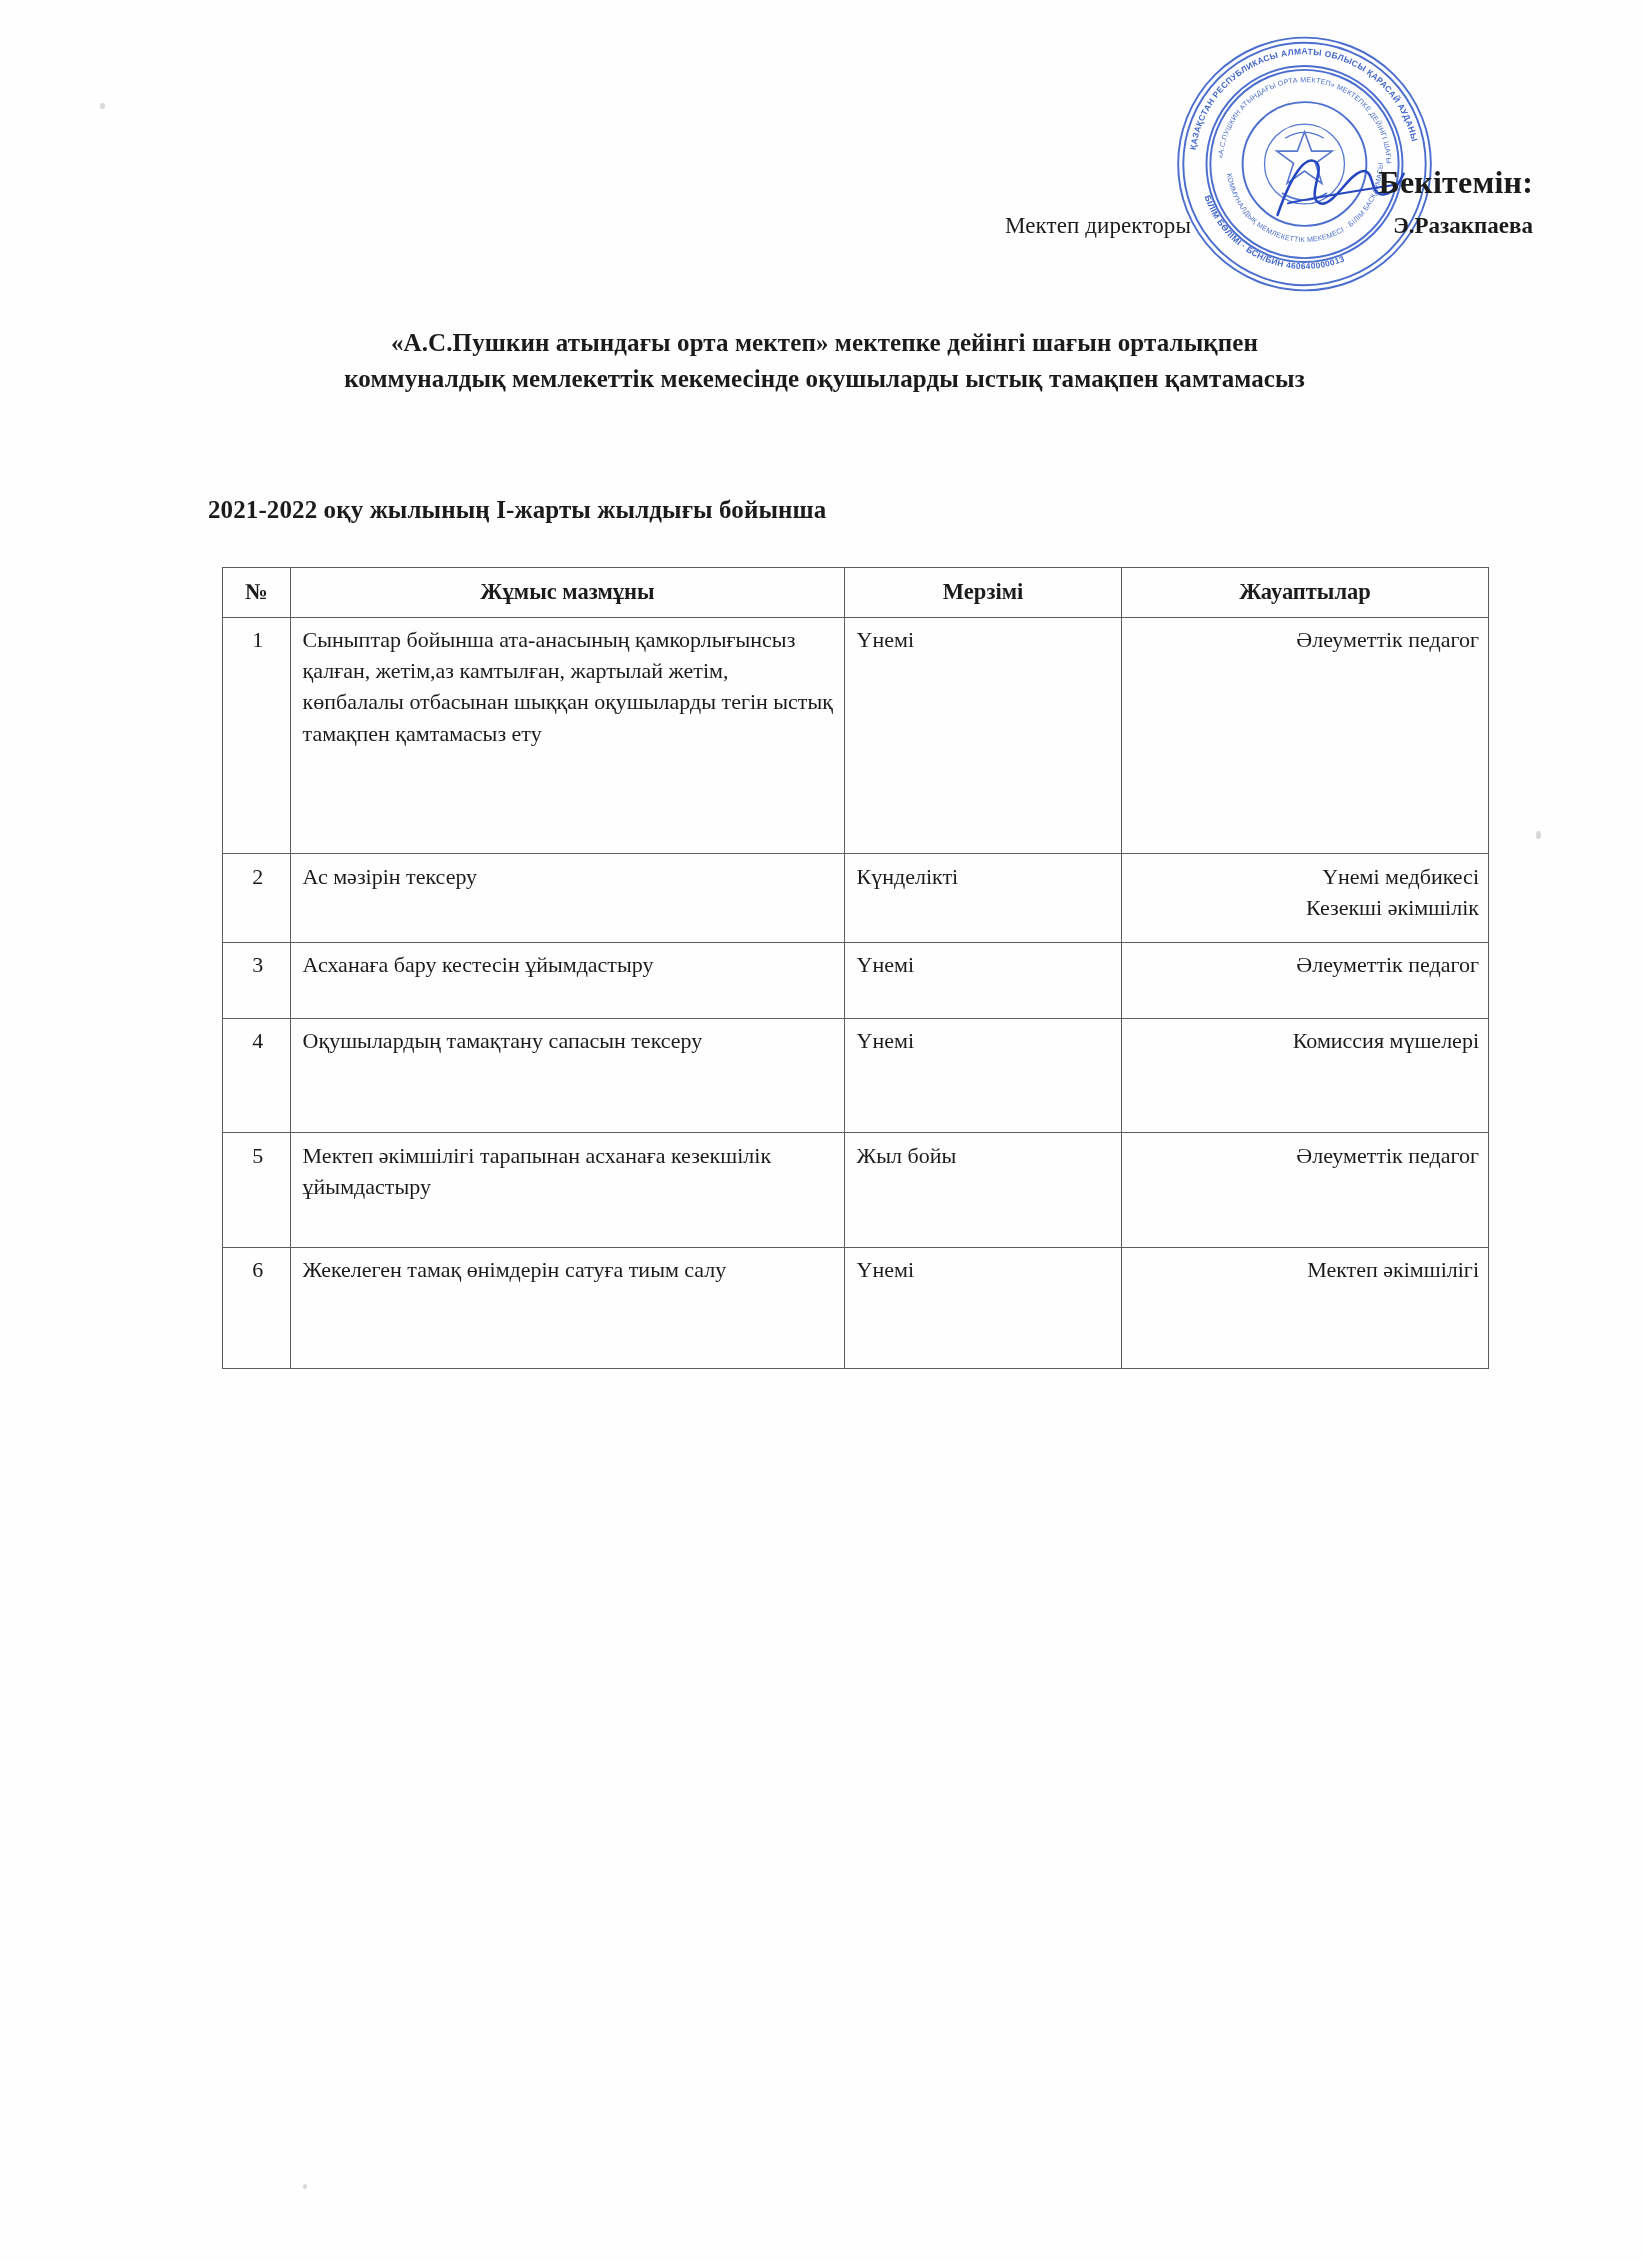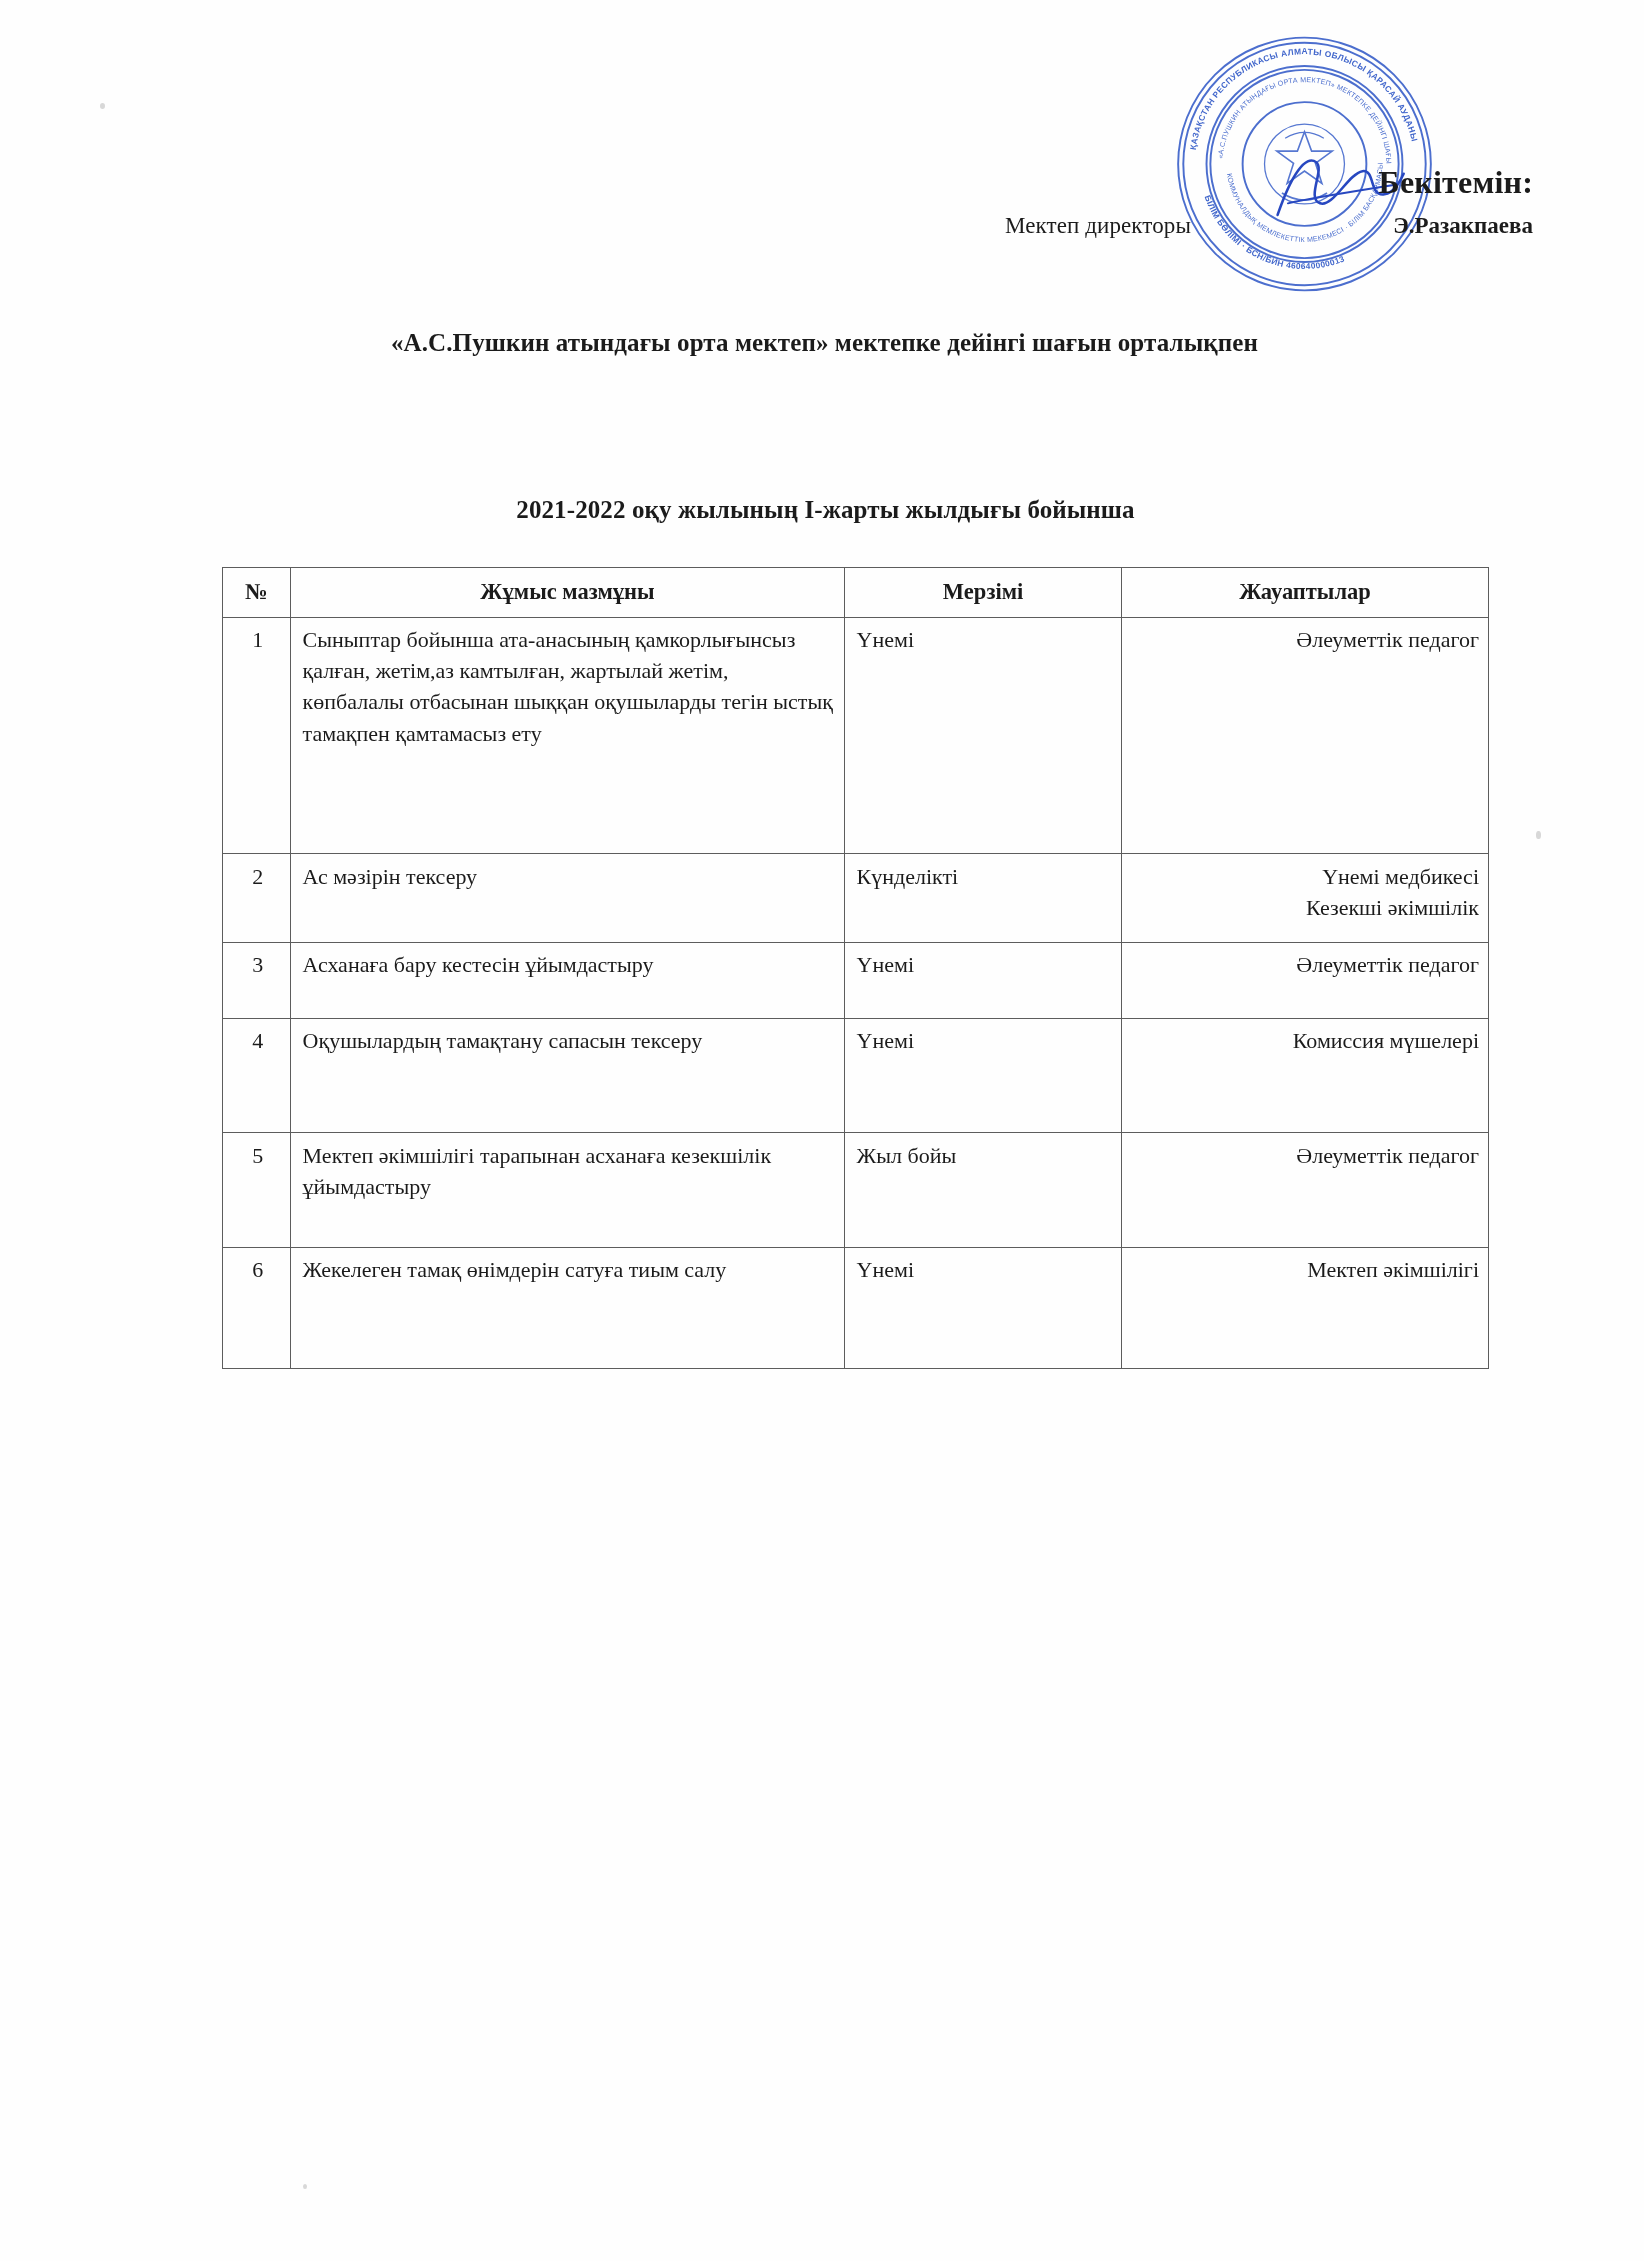--- a/index.html
+++ b/index.html
@@ -77,23 +77,22 @@
     width: 1263px;
     text-align: center;
     font-weight: bold;
     font-size: 25px;
     line-height: 1.42;
     letter-spacing: 0.1px;
   }
   .doc-subheading {
     position: absolute;
     top: 496px;
-    left: 194px;
+    left: 208px;
     width: 1263px;
-    text-align: center;
     font-weight: bold;
     font-size: 25px;
     letter-spacing: 0.1px;
   }
 
   
   .tbl-wrap {
     position: absolute;
     top: 567px;
     left: 222px;
@@ -199,20 +198,21 @@
   <div class="approve-block">
     <div class="approve-title">Бекітемін:</div>
     <div class="approve-line">
       <span class="role">Мектеп директоры</span>
       <span class="name">Э.Разакпаева</span>
     </div>
   </div>
 
   <div class="doc-heading">
     <div>«А.С.Пушкин атындағы орта мектеп» мектепке дейінгі шағын орталықпен</div>
+    <div>коммуналдық мемлекеттік мекемесінде оқушыларды ыстық тамақпен қамтамасыз</div>
   </div>
 
   <div class="doc-subheading">2021-2022  оқу жылының  I-жарты жылдығы бойынша</div>
 
   <div class="tbl-wrap">
     <table class="plan">
       <colgroup>
         <col class="c-num">
           <col class="c-work">
           <col class="c-term">

